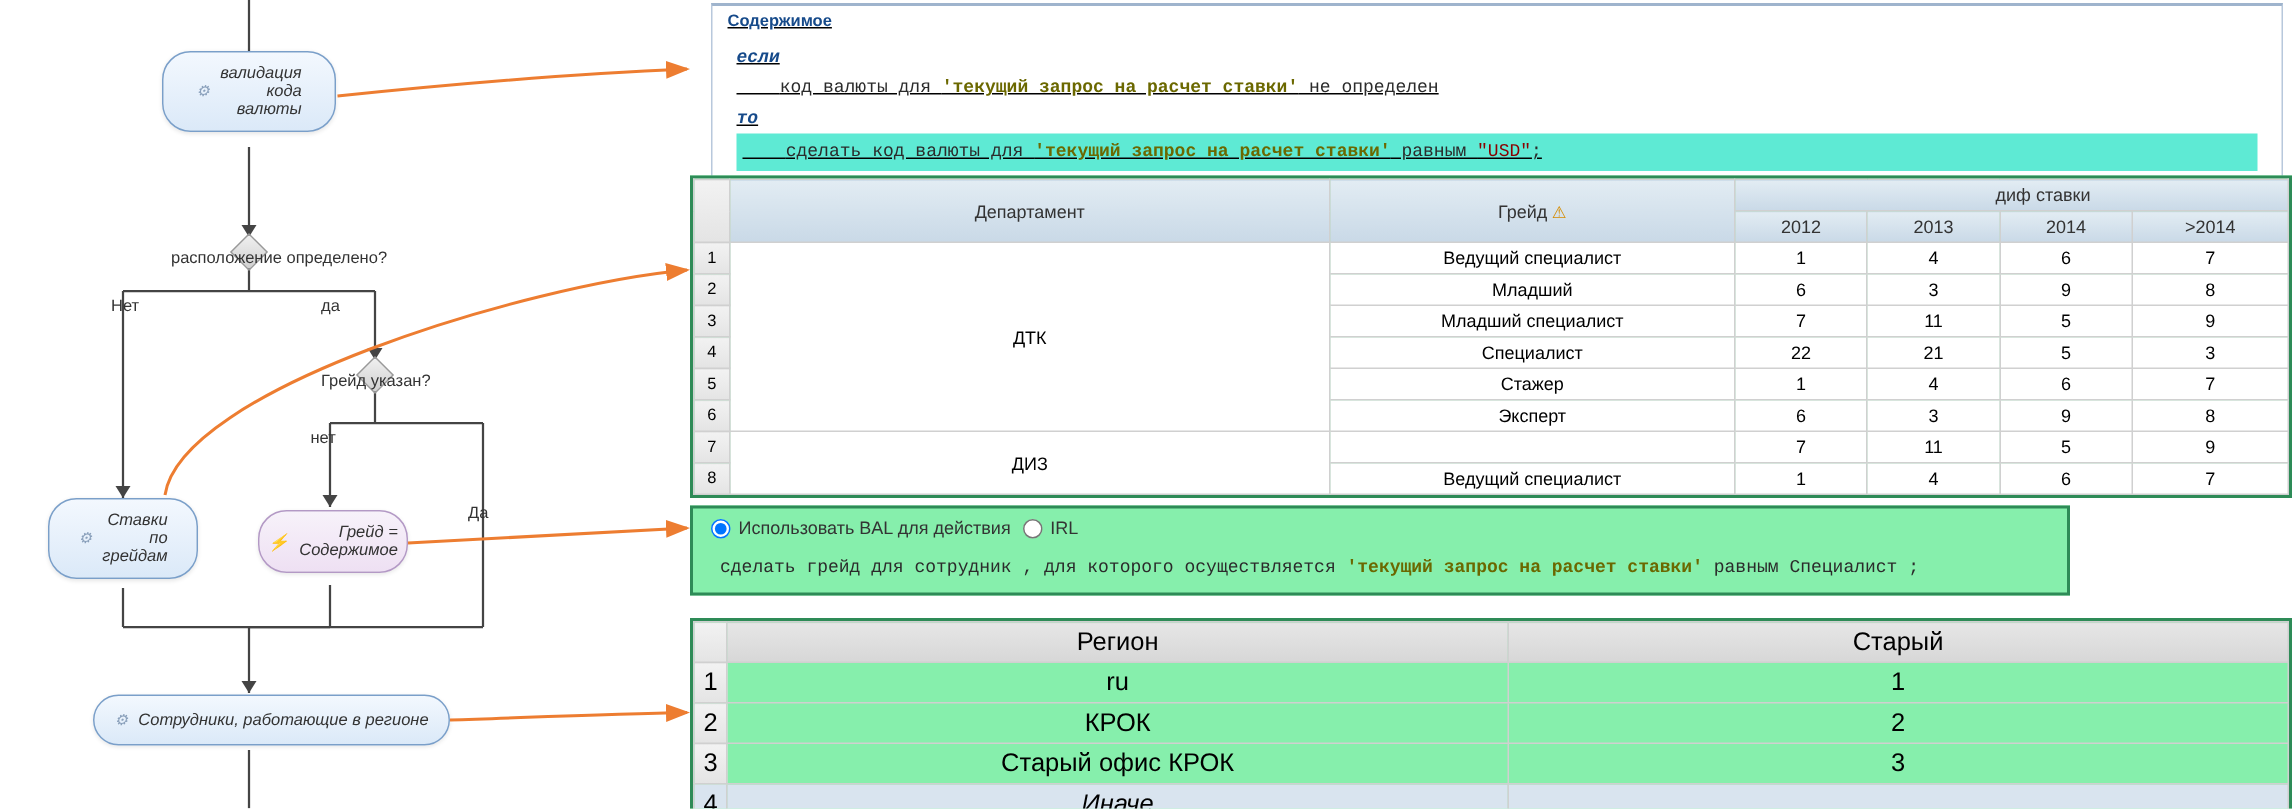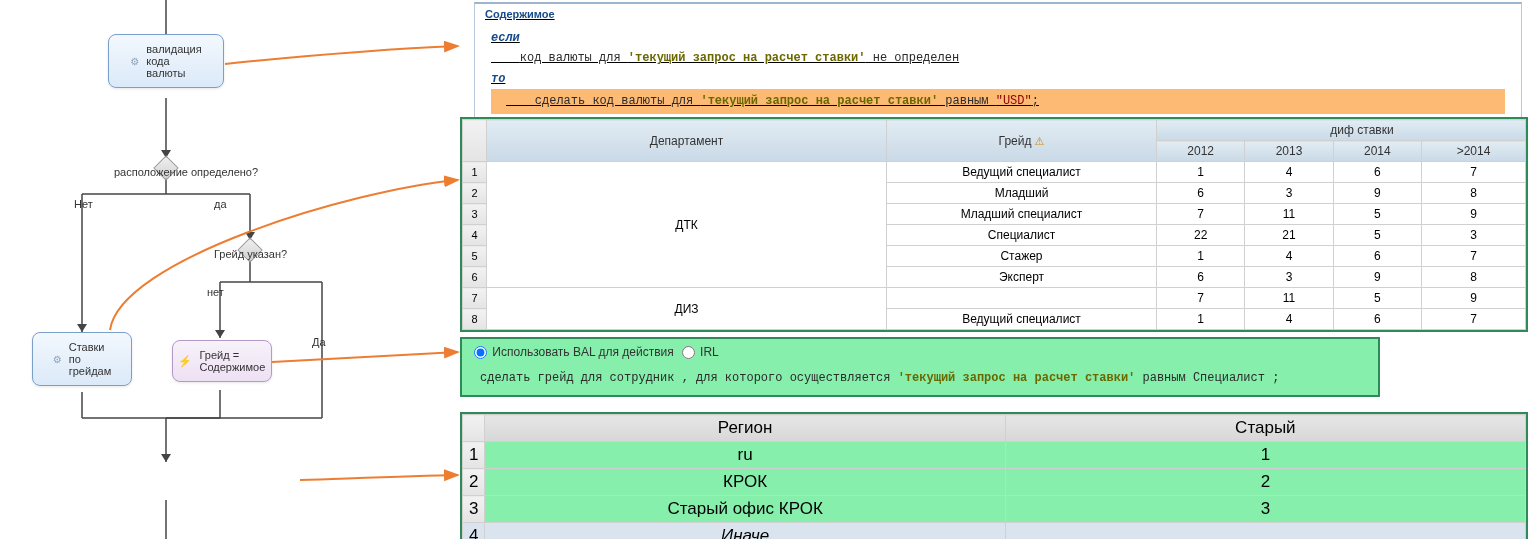--- a/index.html
+++ b/index.html
@@ -22,31 +22,32 @@
   .right-panel {
     position: absolute;
     left: 460px; top: 0;
     width: 1068px; height: 539px;
     background: #ffffff;
   }
   
   .node-box {
     position: absolute;
     border: 1px solid #7a9fc9;
-    border-radius: 8px;
-    text-align: left;
+    border-radius: 19px;
+    text-align: right;
     padding: 8px 6px;
     font-size: 11px;
     color: #333;
     background: linear-gradient(#f3f8fe,#dbe9f8);
     box-shadow: 0 1px 3px rgba(0,0,0,.1);
     display: flex;
     align-items: center;
     gap: 4px;
     justify-content: center;
+    font-style: italic;
   }
   .node-box.purple {
     background: linear-gradient(#f7f2fa,#eee0f3);
     border-color: #b399c5;
   }
   .diamond {
     position: absolute;
     width: 18px; height: 18px;
     background: linear-gradient(135deg,#f0f0f0,#d0d0d0);
     border: 1px solid #999;
@@ -98,23 +99,23 @@
     font-size: 12px;
     padding: 4px 16px 8px 16px;
     line-height: 1.7;
   }
   .kw-if { color:#164a8a; font-style: italic; font-weight: bold; }
   .kw-then { color:#164a8a; font-style: italic; font-weight: bold; }
   .txt-dark { color: #2b2b2b; }
   .quoted { color: #6b6800; font-weight: bold; }
   .literal { color: #8b0000; }
   .highlight-line {
-    background: #fdba74;
+    background: #5eead4;
     display: block;
-    padding: 2px 15px;
+    padding: 2px 4px;
   }
   
   .dtable {
     width: 100%;
     border-collapse: collapse;
     font-size: 12px;
   }
   .dtable th, .dtable td {
     border: 1px solid #d0d0d0;
     padding: 3px 6px;
@@ -248,20 +249,24 @@
 по
 грейдам</span>
   </div>
 
   <div class="node-box purple" style="left:172px;top:340px;width:100px;">
     <span class="bolt-icon"></span>
     <span style="white-space:pre-line;">Грейд =
 Содержимое</span>
   </div>
 
+  <div class="node-box" style="left:62px;top:463px;width:238px;padding:10px 6px;">
+    <span class="gear-icon"></span>
+    <span>Сотрудники, работающие в регионе</span>
+  </div>
 </div>
 
 <div class="right-panel">
 
   <div class="code-panel" style="position:absolute;left:14px;top:2px;width:1048px;text-decoration:underline;">
     <div class="code-header">Содержимое</div>
     <div class="code-body">
       <span class="kw-if">если</span><br>
       &nbsp;&nbsp;&nbsp;&nbsp;<span class="txt-dark">код валюты для </span><span class="quoted">'текущий запрос на расчет ставки'</span><span class="txt-dark"> не определен</span><br>
       <span class="kw-then">то</span><br>

